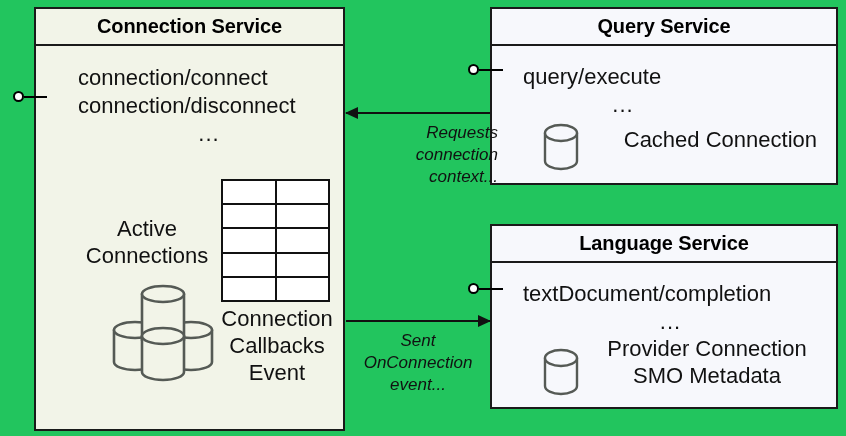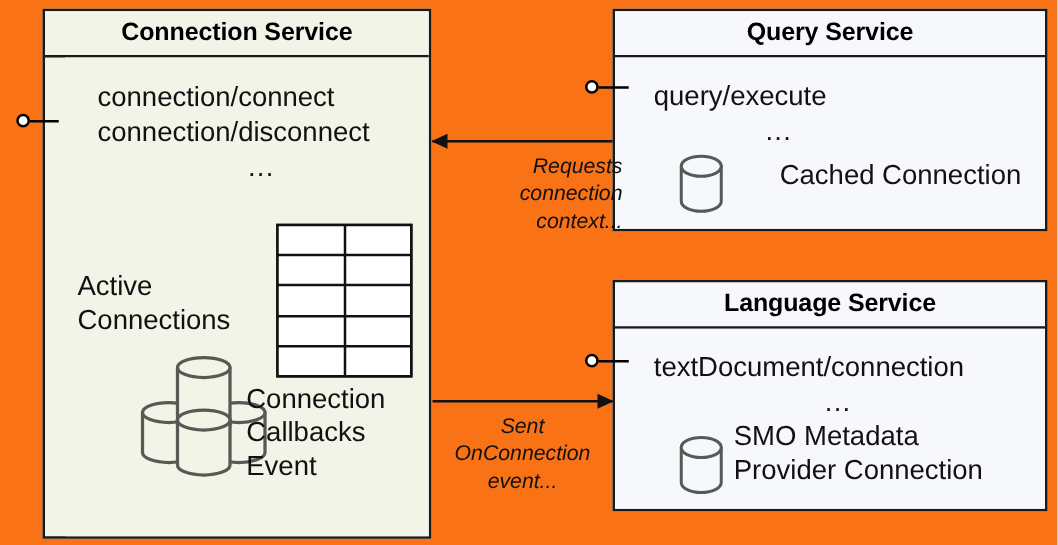--- a/index.html
+++ b/index.html
@@ -8,21 +8,21 @@
     background: #ffffff;
   }
   body {
     font-family: "Liberation Sans", sans-serif;
     -webkit-font-smoothing: antialiased;
   }
   #canvas {
     position: relative;
     width: 846px;
     height: 436px;
-    background: #f97316;
+    background: #22c55e;
     overflow: hidden;
   }
 
   
   .uml-box {
     position: absolute;
     box-sizing: border-box;
     border: 2px solid #1a1a1a;
   }
   .uml-box .uml-header {
@@ -67,21 +67,21 @@
     display: block;
     text-align: center;
     letter-spacing: 1px;
   }
 
   .caption {
     position: absolute;
     font-size: 22px;
     color: #111111;
     line-height: 1.22;
-    text-align: left;
+    text-align: center;
   }
 
   
   .lollipop { position: absolute; }
   .lollipop .ball {
     position: absolute;
     left: 0; top: 0;
     width: 11px; height: 11px;
     border: 2px solid #000;
     border-radius: 50%;
@@ -224,34 +224,34 @@
   <div class="lollipop" style="left:468px; top:64px;">
     <div class="ball"></div>
     <div class="stem" style="width:24px;"></div>
   </div>
 
   <div class="uml-box" id="language-service">
     <div class="uml-header">Language Service</div>
     <div class="uml-body">
 
       <div class="op-list" style="left:31px; top:17px; width:295px;">
-        <span class="op-line">textDocument/connection</span>
+        <span class="op-line">textDocument/completion</span>
         <span class="ellipsis">...</span>
       </div>
 
       <svg class="cyl-svg" style="left:50px; top:85px;" width="38" height="48" viewBox="0 0 38 48">
         <g fill="#f7f8fc" stroke="#555a55" stroke-width="2.4" stroke-linejoin="round">
           <path d="M3,10 L3,38 A16,8 0 0 0 35,38 L35,10 Z"></path>
           <ellipse cx="19" cy="10" rx="16" ry="8"></ellipse>
         </g>
       </svg>
 
       <div class="caption" style="left:95px; top:73px; width:240px;">
+        <span style="display:block">Provider Connection</span>
         <span style="display:block">SMO Metadata</span>
-        <span style="display:block">Provider Connection</span>
       </div>
 
     </div>
   </div>
 
   <div class="lollipop" style="left:468px; top:283px;">
     <div class="ball"></div>
     <div class="stem" style="width:24px;"></div>
   </div>
 

